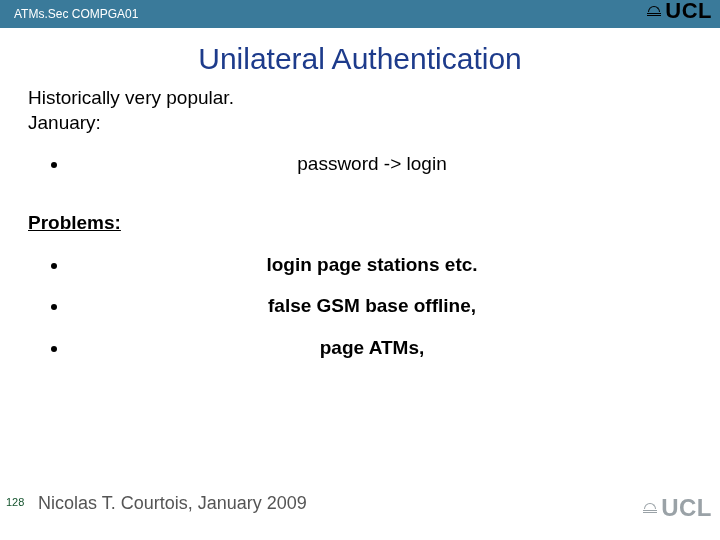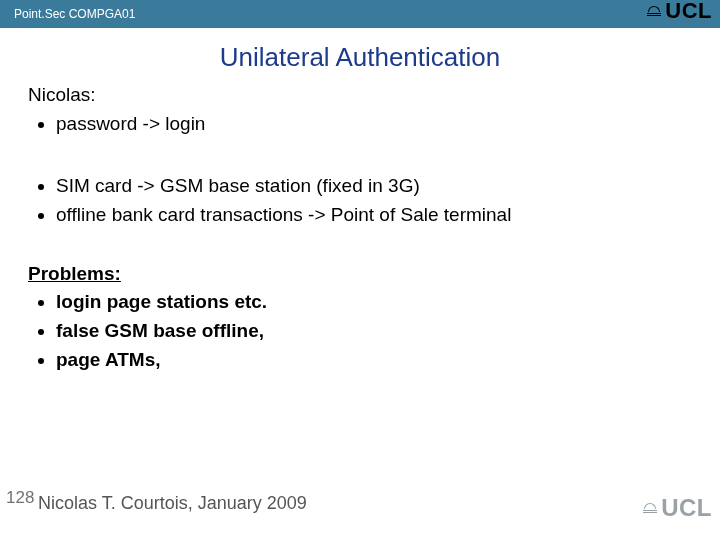--- a/index.html
+++ b/index.html
@@ -55,38 +55,39 @@
   }
   .small-dome-line {
     width: 14px;
     height: 0;
     border-top: 1px solid #000;
     margin-top: 1px;
   }
   .slide-title {
     text-align: center;
     color: #1d3b8b;
-    font-size: 26px;
+    font-size: 30px;
     margin-top: 14px;
     margin-bottom: 10px;
     font-weight: normal;
   }
   .content {
     padding: 0 28px 0 28px;
     font-size: 19px;
     color: #000;
     line-height: 1.3;
   }
   .content p { margin: 0; }
   .bullets {
     margin: 2px 0 0 0;
     padding-left: 24px;
   }
   .bullets li {
-    margin: 4px;
+    margin: 17px;
+    text-align: center;
   }
   .block2 {
     margin-top: 38px;
   }
   .block3 {
     margin-top: 34px;
     font-weight: bold;
   }
   .underline {
     text-decoration: underline;
@@ -95,22 +96,22 @@
     position: absolute;
     bottom: 12px;
     left: 0;
     width: 100%;
     height: 30px;
   }
   .page-num {
     position: absolute;
     left: 6px;
     bottom: 20px;
-    font-size: 17px;
-    color: #737373;
+    font-size: 11px;
+    color: #14532d;
   }
   .footer-author {
     position: absolute;
     left: 38px;
     bottom: 14px;
     font-size: 18px;
     color: #555;
   }
   .bottom-logo {
     position: absolute;
@@ -128,43 +129,40 @@
     border-color: #9aa2a7;
   }
   .bottom-logo .small-dome-line {
     border-color: #9aa2a7;
   }
 </style>
 </head>
 <body>
 
 <div class="header-bar">
-  <span class="header-text">Point.Sec COMPGA01</span>
+  <span class="header-text">ATMs.Sec COMPGA01</span>
   <div class="top-logo">
     <div class="small-dome">
       <div class="small-dome-top"></div>
       <div class="small-dome-line"></div>
       <div class="small-dome-line"></div>
     </div>
     <span class="top-logo-text">UCL</span>
   </div>
 </div>
 
 <h1 class="slide-title">Unilateral Authentication</h1>
 
 <div class="content">
-  <p>Nicolas:</p>
+  <p>Historically very popular.</p>
+  <p>January:</p>
   <ul class="bullets">
     <li>password -&gt; login</li>
   </ul>
 
-  <ul class="bullets block2">
-    <li>SIM card -&gt; GSM base station (fixed in 3G)</li>
-    <li>offline bank card transactions -&gt; Point of Sale terminal</li>
-  </ul>
 
   <div class="block3">
     <p class="underline">Problems:</p>
     <ul class="bullets">
       <li>login page stations etc.</li>
       <li>false GSM base offline,</li>
       <li>page ATMs,</li>
     </ul>
   </div>
 </div>

